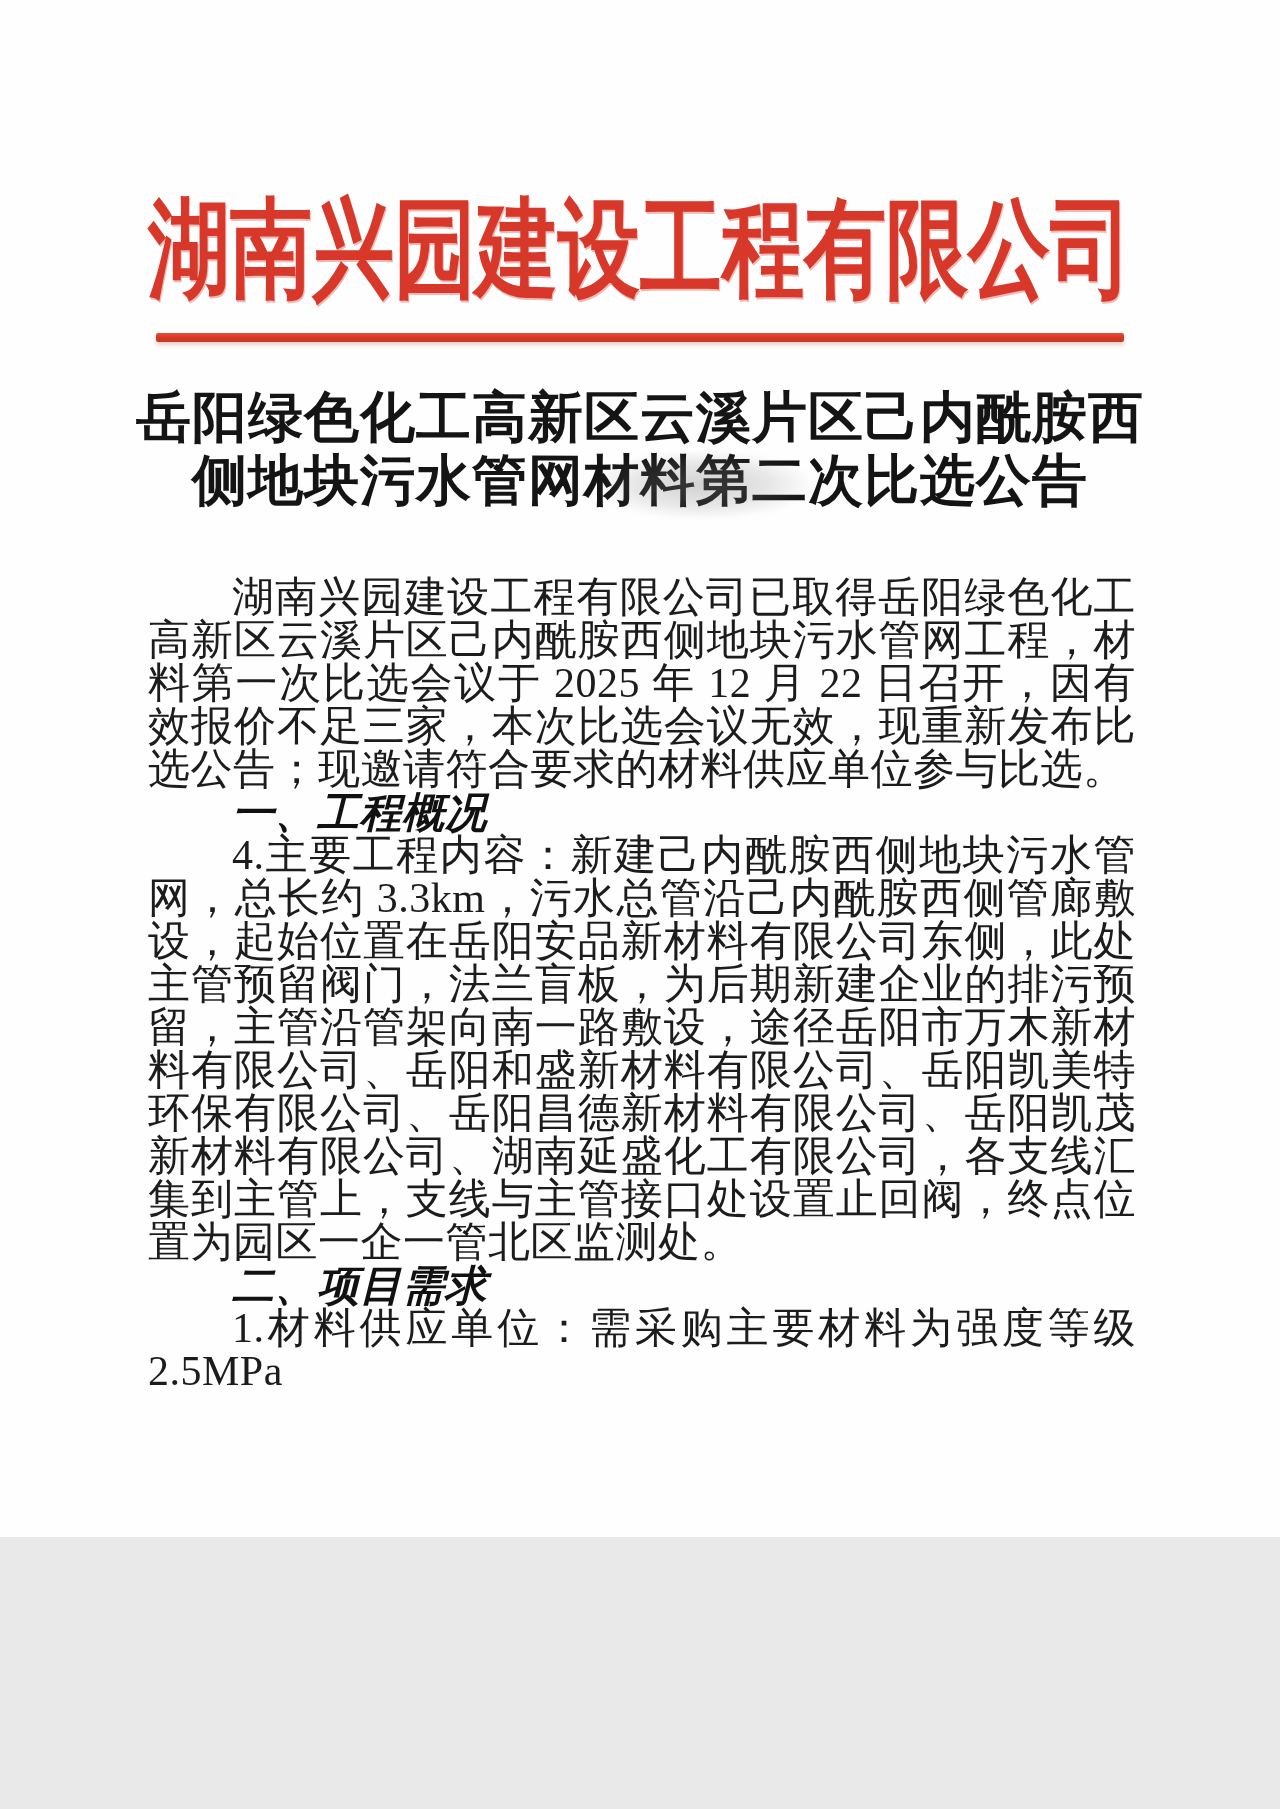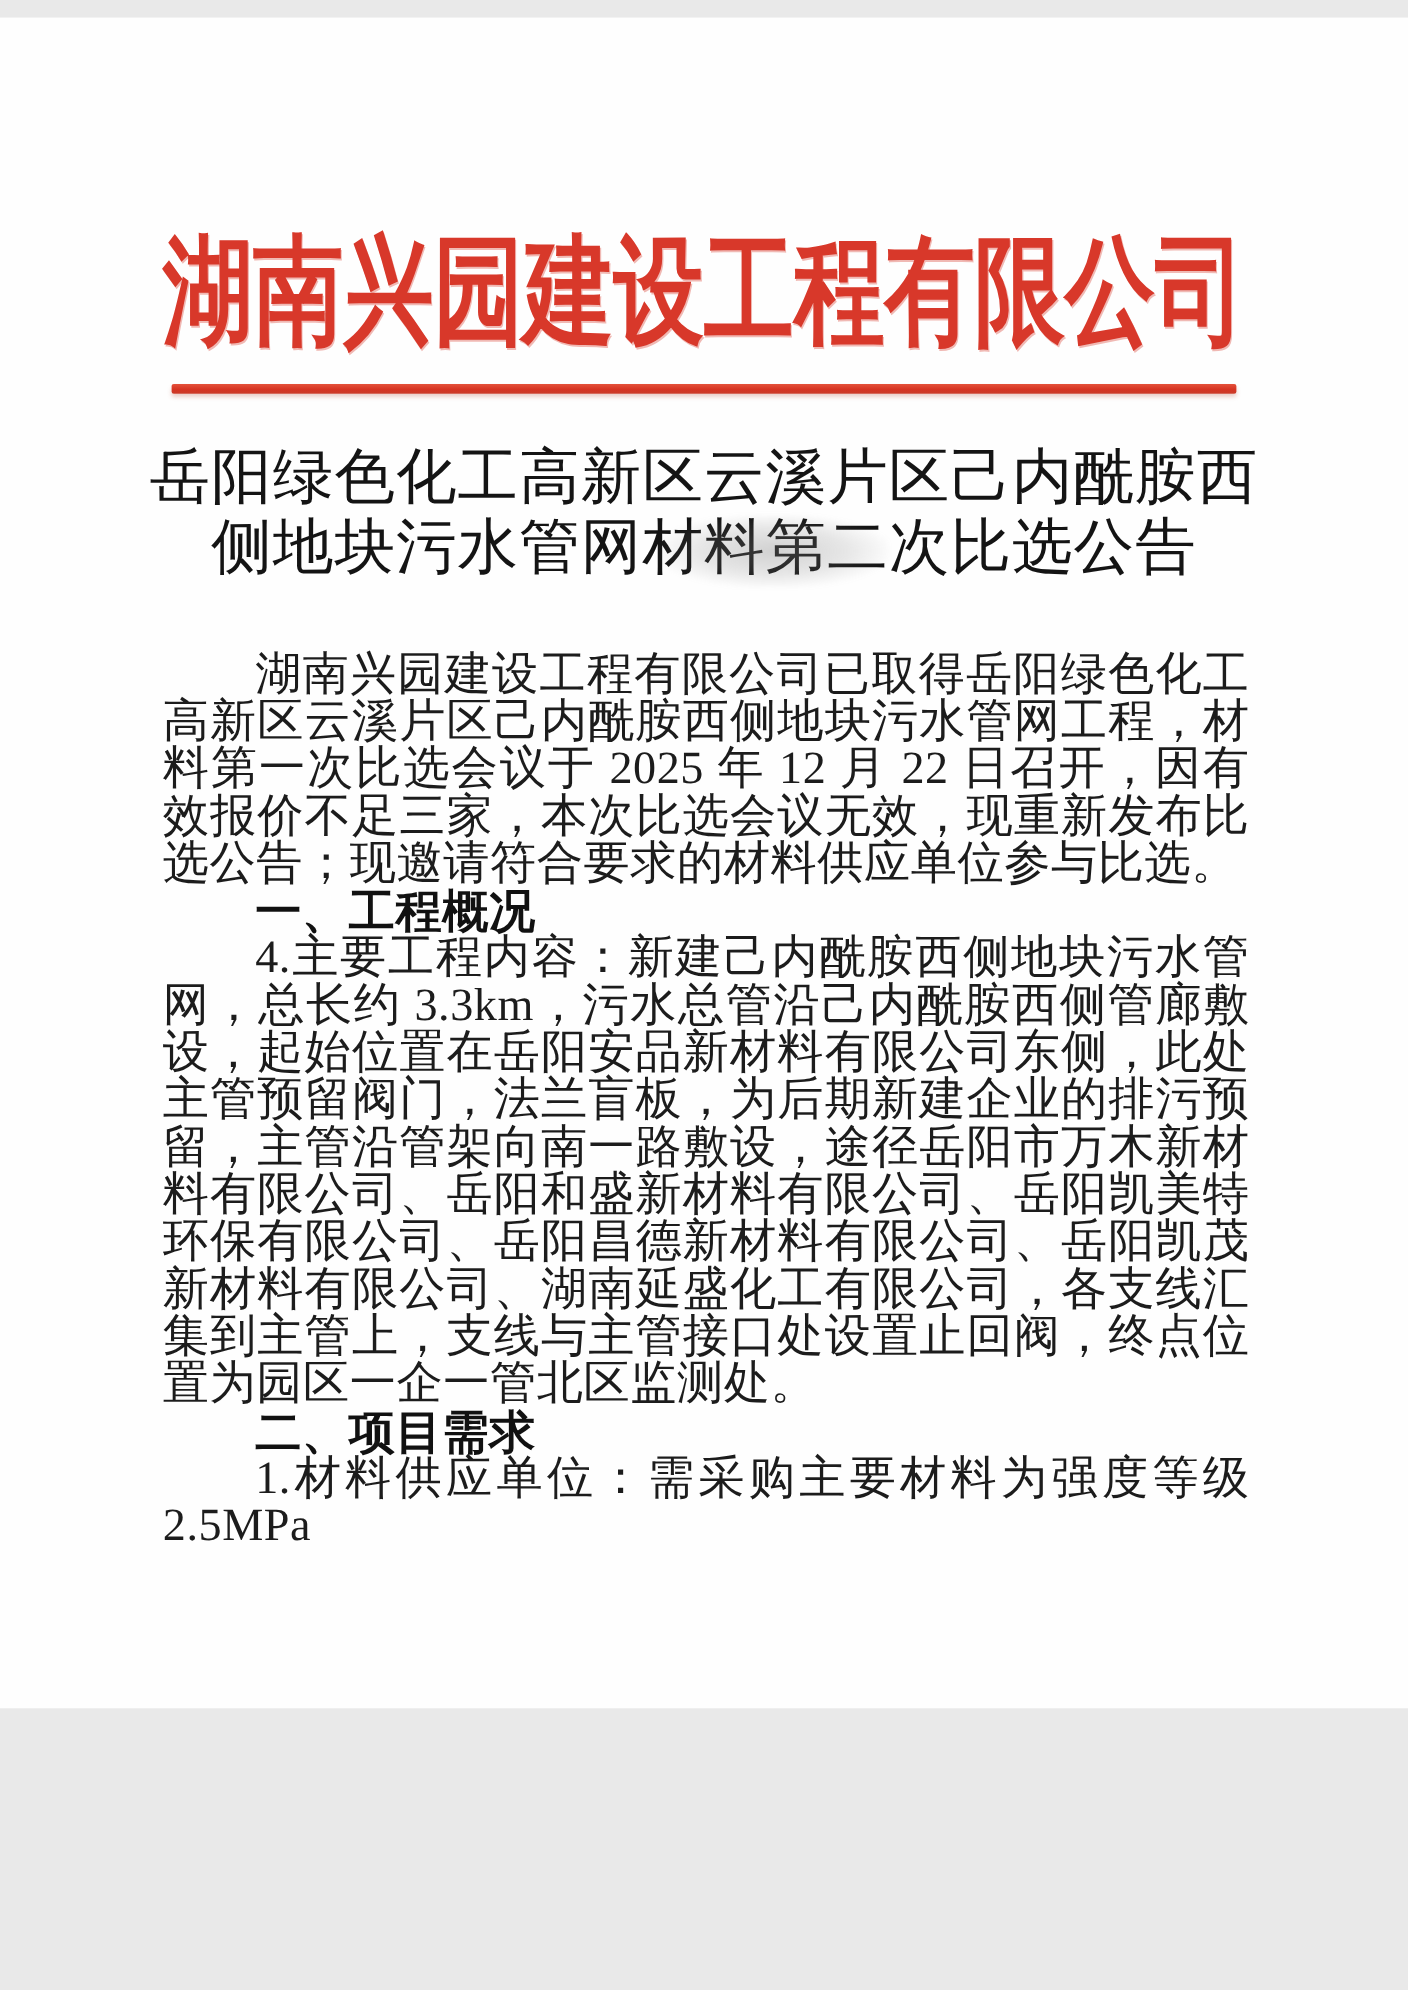--- a/index.html
+++ b/index.html
@@ -4,21 +4,21 @@
 <style>
   html, body {
     margin: 0;
     padding: 0;
     background: #e9e9e9;
   }
   .page {
     position: relative;
     width: 1280px;
     height: 1537px;
-    margin: 16px auto;
+    margin: 0 auto;
     background: #fefefdf
   }
   .page {
     background: #fefefe;
     overflow: hidden;
     font-family: "Liberation Serif", "DejaVu Serif", serif;
   }
 
   
   .letterhead {
@@ -55,21 +55,21 @@
   
   .doc-title {
     position: absolute;
     top: 386px;
     left: 70px;
     right: 70px;
     margin: 0;
     text-align: center;
     font-size: 55px;
     line-height: 63px;
-    font-weight: 400;
+    font-weight: 700;
     color: #141414;
     letter-spacing: 1px;
   }
 
   
   .scan-smudge {
     position: absolute;
     top: 452px;
     left: 598px;
     width: 210px;
@@ -100,20 +100,21 @@
     padding: 0;
     text-indent: 2em;
     font-size: 42px;
     line-height: 43px;
     font-weight: 400;
   }
   .doc-body h3.section-heading {
     font-family: "Liberation Sans", "DejaVu Sans", sans-serif;
     font-weight: 700;
     color: #111111;
+    font-style: italic;
   }
 </style>
 </head>
 <body>
 
 <div class="page">
 
   <header class="letterhead">
     <span class="letterhead-text">湖南兴园建设工程有限公司</span>
   </header>

